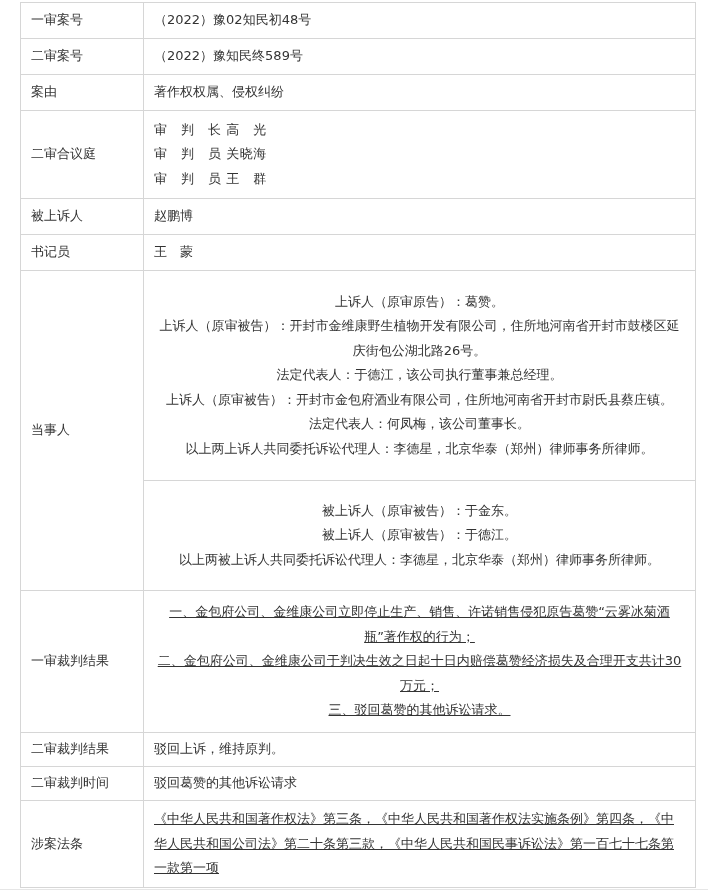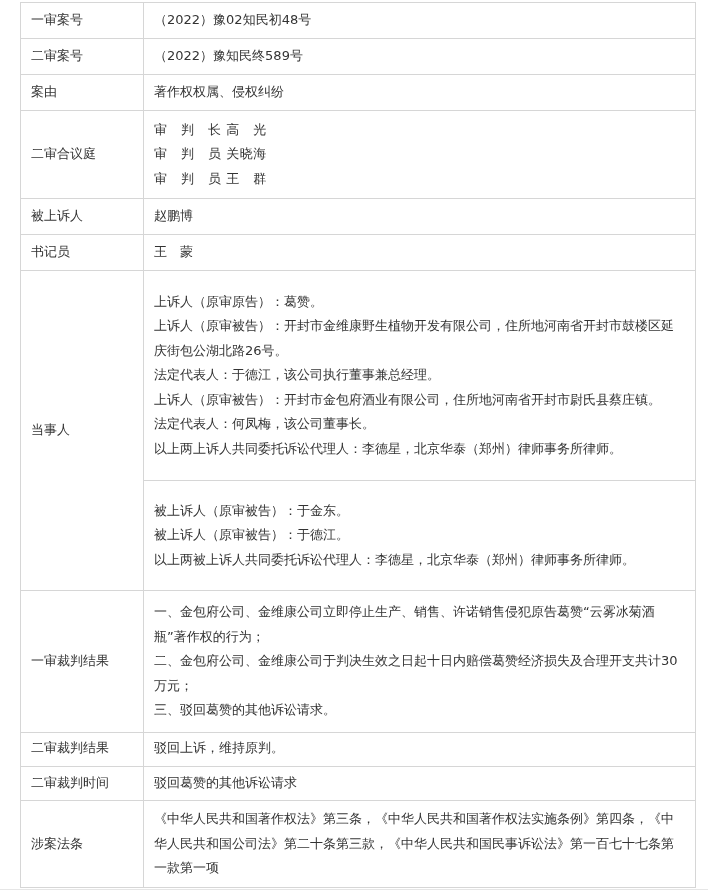--- a/index.html
+++ b/index.html
@@ -8,22 +8,22 @@
     .page-rule { position: absolute; left: 0; top: 889px; width: 708px; height: 1px; background: #e6e6e6; }
     table.case-table { position: absolute; left: 20px; top: 2px; width: 676px;
       border-collapse: collapse; table-layout: fixed; font-size: 13px; }
     table.case-table td { border: 1px solid #d6d6d6; vertical-align: middle; padding: 0 10px; line-height: 24.5px; }
     td.label { width: 102px; }
     td.value { }
     .row-h36 td { height: 35px; }
     .row-court td.value { padding-top: 6px; padding-bottom: 6px; }
     .judge-line { white-space: pre; letter-spacing: 0.5px; }
     .party-block { padding-top: 6px !important; padding-bottom: 6px !important; }
-    .party-line { display: block; }
-    .ruling-block { padding-top: 6px !important; padding-bottom: 6px !important; }
+    .party-line { display: block; text-align: center; }
+    .ruling-block { padding-top: 6px !important; padding-bottom: 6px !important; text-decoration: underline; }
   </style>
 </head>
 <body>
 
 <div class="page-rule"></div>
 
 <table class="case-table">
   <tbody>
       <tr class="row-h36">
     <td class="label">一审案号</td>
@@ -72,21 +72,21 @@
     </td>
   </tr>
   <tr style="height:142px;">
     <td class="label">一审裁判结果</td>
     <td class="value ruling-block">
       <span class="party-line">一、金包府公司、金维康公司立即停止生产、销售、许诺销售侵犯原告葛赞“云雾冰菊酒瓶”著作权的行为；</span>
       <span class="party-line">二、金包府公司、金维康公司于判决生效之日起十日内赔偿葛赞经济损失及合理开支共计30万元；</span>
       <span class="party-line">三、驳回葛赞的其他诉讼请求。</span>
     </td>
   </tr>
-  <tr style="height:34px;font-family:Liberation Mono, monospace;">
+  <tr style="height:34px;">
     <td class="label">二审裁判结果</td>
     <td class="value">驳回上诉，维持原判。</td>
   </tr>
   <tr style="height:34px;">
     <td class="label">二审裁判时间</td>
     <td class="value">驳回葛赞的其他诉讼请求</td>
   </tr>
   <tr style="height:84px;">
     <td class="label">涉案法条</td>
     <td class="value ruling-block">《中华人民共和国著作权法》第三条，《中华人民共和国著作权法实施条例》第四条，《中华人民共和国公司法》第二十条第三款，《中华人民共和国民事诉讼法》第一百七十七条第一款第一项</td>

